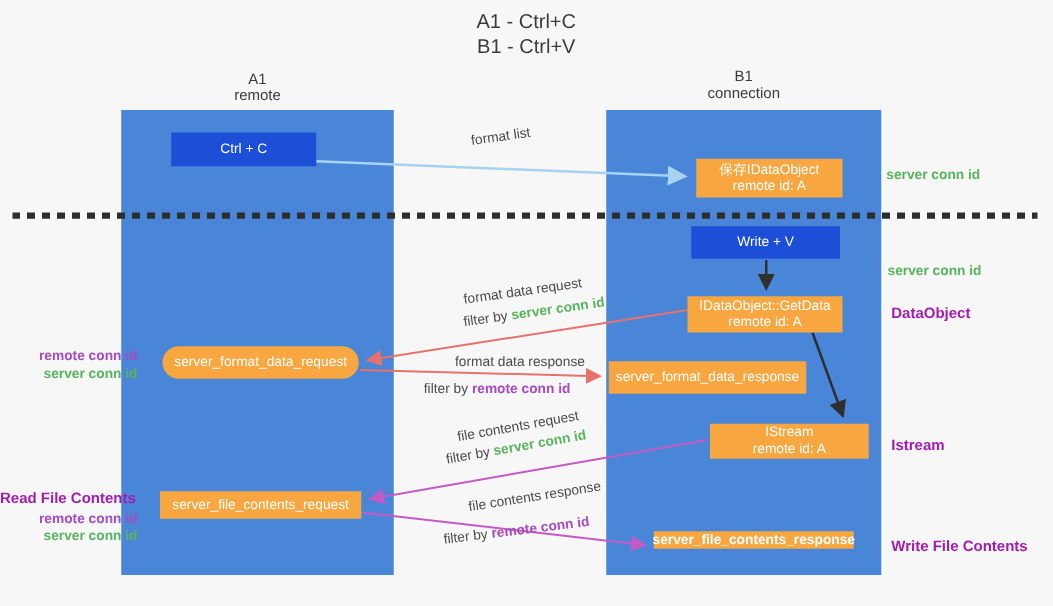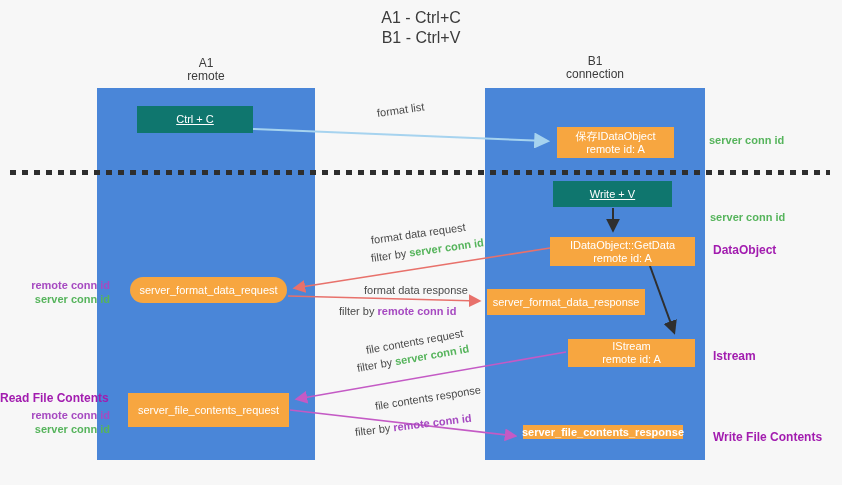--- a/index.html
+++ b/index.html
@@ -17,30 +17,30 @@
   .lane.left{left:97px;width:218px;}
   .lane.right{left:485px;width:220px;}
 
   .dotted{position:absolute;top:170px;left:10px;width:820px;height:5px;
           background:repeating-linear-gradient(90deg,#2e2e2e 0 6px,transparent 6px 12px);}
 
   .arrows{position:absolute;left:0;top:0;pointer-events:none;}
 
   .node{position:absolute;display:flex;flex-direction:column;align-items:center;justify-content:center;
         color:#fff;font-size:11px;line-height:13px;text-align:center;white-space:nowrap;}
-  .node.green{background:#0f766e;text-decoration:underline;}
+  .node.green{background:#1d4ed8;}
   .node.orange{background:#f7a640;}
   .n-ctrlc{left:137px;top:106px;width:116px;height:27px;}
   .n-save{left:557px;top:127px;width:117px;height:31px;}
   .n-ctrlv{left:553px;top:181px;width:119px;height:26px;}
-  .n-getdata{left:550px;top:237px;width:145px;height:29px;}
+  .n-getdata{left:550px;top:237px;width:124px;height:29px;}
   .n-freq{left:130px;top:277px;width:157px;height:26px;border-radius:13px;}
   .n-fres{left:487px;top:289px;width:158px;height:26px;}
   .n-istream{left:568px;top:339px;width:127px;height:28px;}
-  .n-creq{left:128px;top:393px;width:161px;height:34px;}
+  .n-creq{left:128px;top:393px;width:161px;height:22px;}
   .n-cres{left:523px;top:425px;width:160px;height:14px;font-weight:bold;}
 
   .side{position:absolute;font-size:11px;line-height:14px;white-space:nowrap;}
   .green-t{color:#56b45c;font-weight:bold;}
   .purple-t{color:#a64ac1;font-weight:bold;}
   .dark-t{color:#a21caf;font-size:12px;font-weight:bold;}
 
   .s-scid-top{left:709px;top:133px;}
   .s-scid-mid{left:710px;top:210px;}
   .s-dataobject{left:713px;top:243px;}

